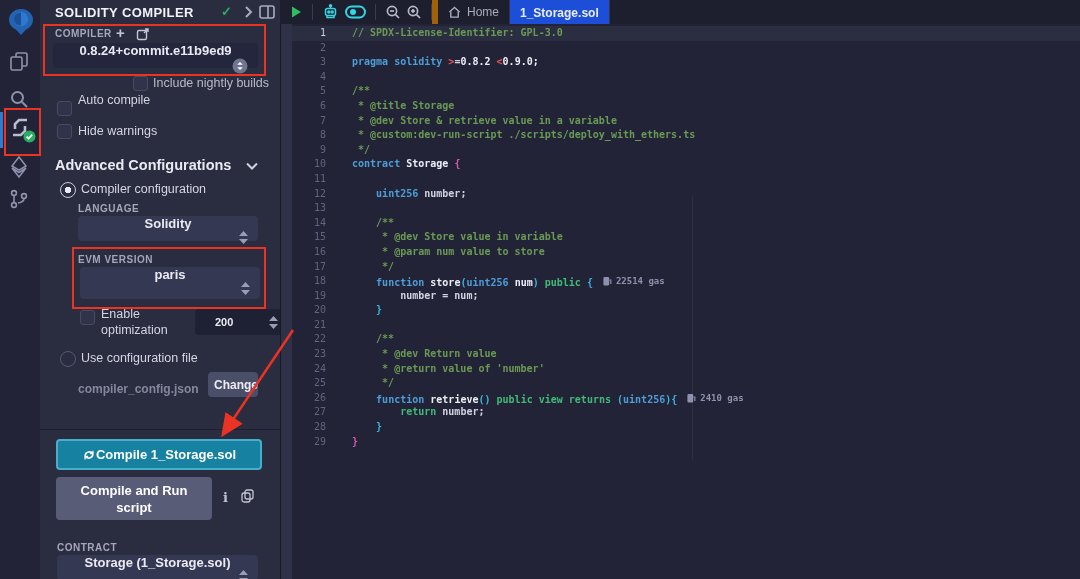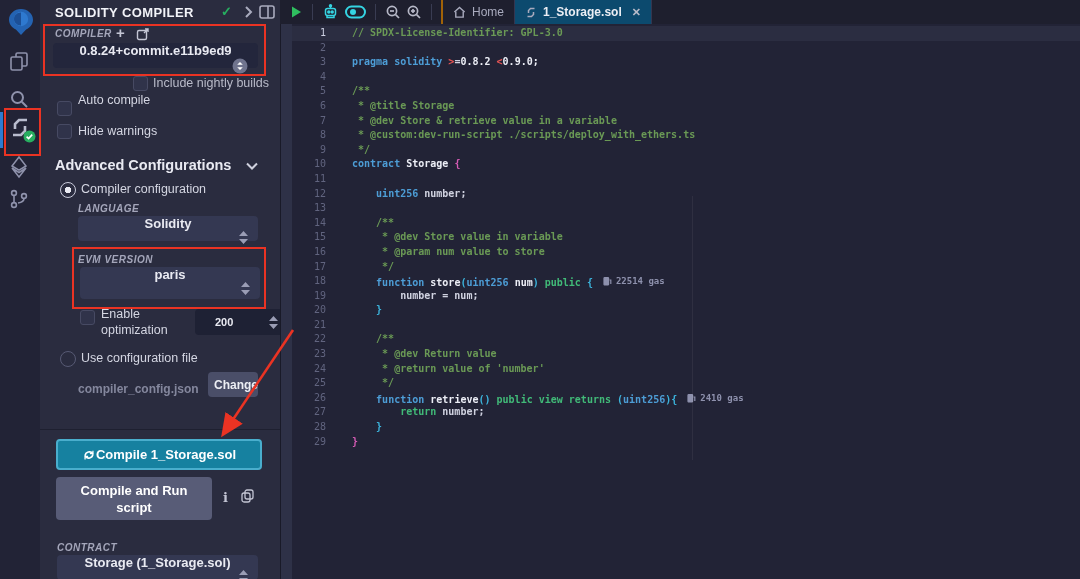--- a/index.html
+++ b/index.html
@@ -10,21 +10,21 @@
   
   #activity-bar{position:absolute;left:0;top:0;width:40px;height:579px;background:#222336;
                 border-right:1px solid #15161f;}
   .act-icon{position:absolute;left:8px;width:24px;height:24px;color:#8f92ac;}
   #act-active-strip{position:absolute;left:0;top:112px;width:3px;height:36px;background:#2e7bd1;}
 
   
   #side-panel{position:absolute;left:40px;top:0;width:240px;height:579px;background:#2a2c3f;}
   #panel-title{position:absolute;left:15px;top:5px;font-size:13px;font-weight:700;color:#f2f3f8;letter-spacing:.4px;}
   .hdr-ic{position:absolute;top:5px;}
-  .sec-label{position:absolute;font-size:10px;font-weight:700;color:#a4a6ba;letter-spacing:.5px;font-style:italic;}
+  .sec-label{position:absolute;font-size:10px;font-weight:700;color:#a4a6ba;letter-spacing:.5px;}
   .sel{position:absolute;background:#343852;border-radius:4px;display:flex;align-items:center;
        font-size:13px;font-weight:700;color:#e9eaf2;padding:0 10px;cursor:pointer;flex-direction:column;}
   .sel .sort{margin-left:auto;}
   #compiler-select{background:#23263c;}
   .chk{position:absolute;width:13px;height:13px;border:1.5px solid #474a63;border-radius:3px;background:#30334a;}
   .chk-label{position:absolute;font-size:12.5px;color:#d4d6e2;}
   .radio{position:absolute;width:14px;height:14px;border-radius:50%;border:1.5px solid #575a74;}
   .radio.on{border-color:#c9cbdb;background:radial-gradient(circle,#e9eaf2 0 3px,transparent 3.5px);}
   #adv-title{position:absolute;left:15px;top:157px;font-size:14.5px;font-weight:600;color:#e9eaf2;}
   #num-input{position:absolute;left:155px;top:309px;width:63px;height:26px;background:#1e2134;border-radius:4px;
@@ -44,21 +44,21 @@
   
   #splitter{position:absolute;left:280px;top:24px;width:12px;height:555px;background:#2e3147;
             border-left:1px solid #191a28;border-right:1px solid #191a28;cursor:col-resize;}
 
   
   #tab-bar{position:absolute;left:280px;top:0;width:800px;height:24px;background:#1e1f2e;display:flex;align-items:center;}
   .tb-ic{margin-left:9px;cursor:pointer;display:flex;align-items:center;}
   .tb-sep{width:1px;height:16px;background:#393c52;margin-left:9px;}
   .tab{height:24px;display:flex;align-items:center;padding:0 10px;gap:6px;font-size:12px;color:#a9abbe;
        border-right:1px solid #343650;cursor:pointer;}
-  .tab.active{background:#0c4a6e;color:#eceef4;font-weight:600;}
+  .tab.active{background:#1d4ed8;color:#eceef4;font-weight:600;flex-direction:column;}
   .tab .close{font-size:11px;color:#b9bbc9;margin-left:4px;}
 
   
   #editor{position:absolute;left:292px;top:24px;right:0;bottom:0;background:#222336;display:flex;
           font-family:"DejaVu Sans Mono",monospace;font-size:10px;}
   #gutter{width:48px;padding-top:2px;color:#61647f;}
   .ln{height:14.6px;line-height:14.6px;text-align:right;padding-right:14px;}
   .ln.hl{color:#cdd0e2;background:rgba(130,136,170,.10);}
   #code{flex:1;padding-top:2px;padding-left:12px;font-weight:700;position:relative;}
   .cl{white-space:pre;height:14.6px;line-height:14.6px;}
@@ -284,21 +284,21 @@
   <span class="tb-ic" style="margin-left:5px">
     <svg width="16" height="16" viewBox="0 0 16 16" fill="none" stroke="#b6b8c7" stroke-width="1.7">
           <circle cx="7" cy="7" r="4.6"></circle>
           <line x1="10.6" y1="10.6" x2="14" y2="14"></line>
           <line x1="5" y1="7" x2="9" y2="7"></line>
           <line x1="7" y1="5" x2="7" y2="9"></line>
         </svg>
   </span>
   <span class="tb-sep"></span>
 
-  <div class="tab" style="border-left:2px solid #a16207;margin-left:9px">
+  <div class="tab" style="border-left:6px solid #a16207;">
     <svg width="13" height="13" viewBox="0 0 14 14" fill="none" stroke="#a9abbe" stroke-width="1.5">
           <path d="M1.5 6.5L7 1.5l5.5 5"></path>
           <path d="M3 6v6h8V6"></path>
         </svg>
     <span>Home</span>
   </div>
   <div class="tab active">
     <svg width="12" height="13" viewBox="0 0 24 24" fill="none" stroke="#a9abbe" stroke-width="3">
           <path d="M19 4h-8l-4 4v5"></path>
           <path d="M5 20h8l4-4v-5"></path>

